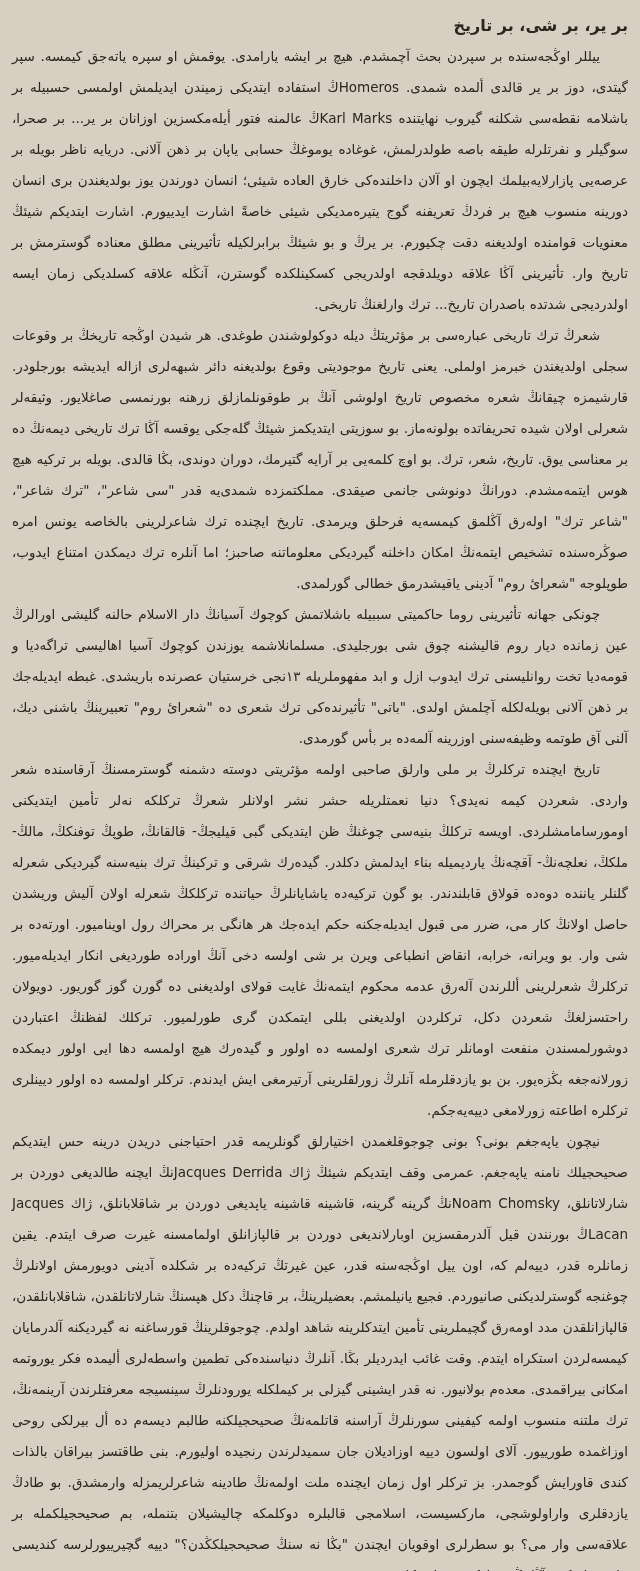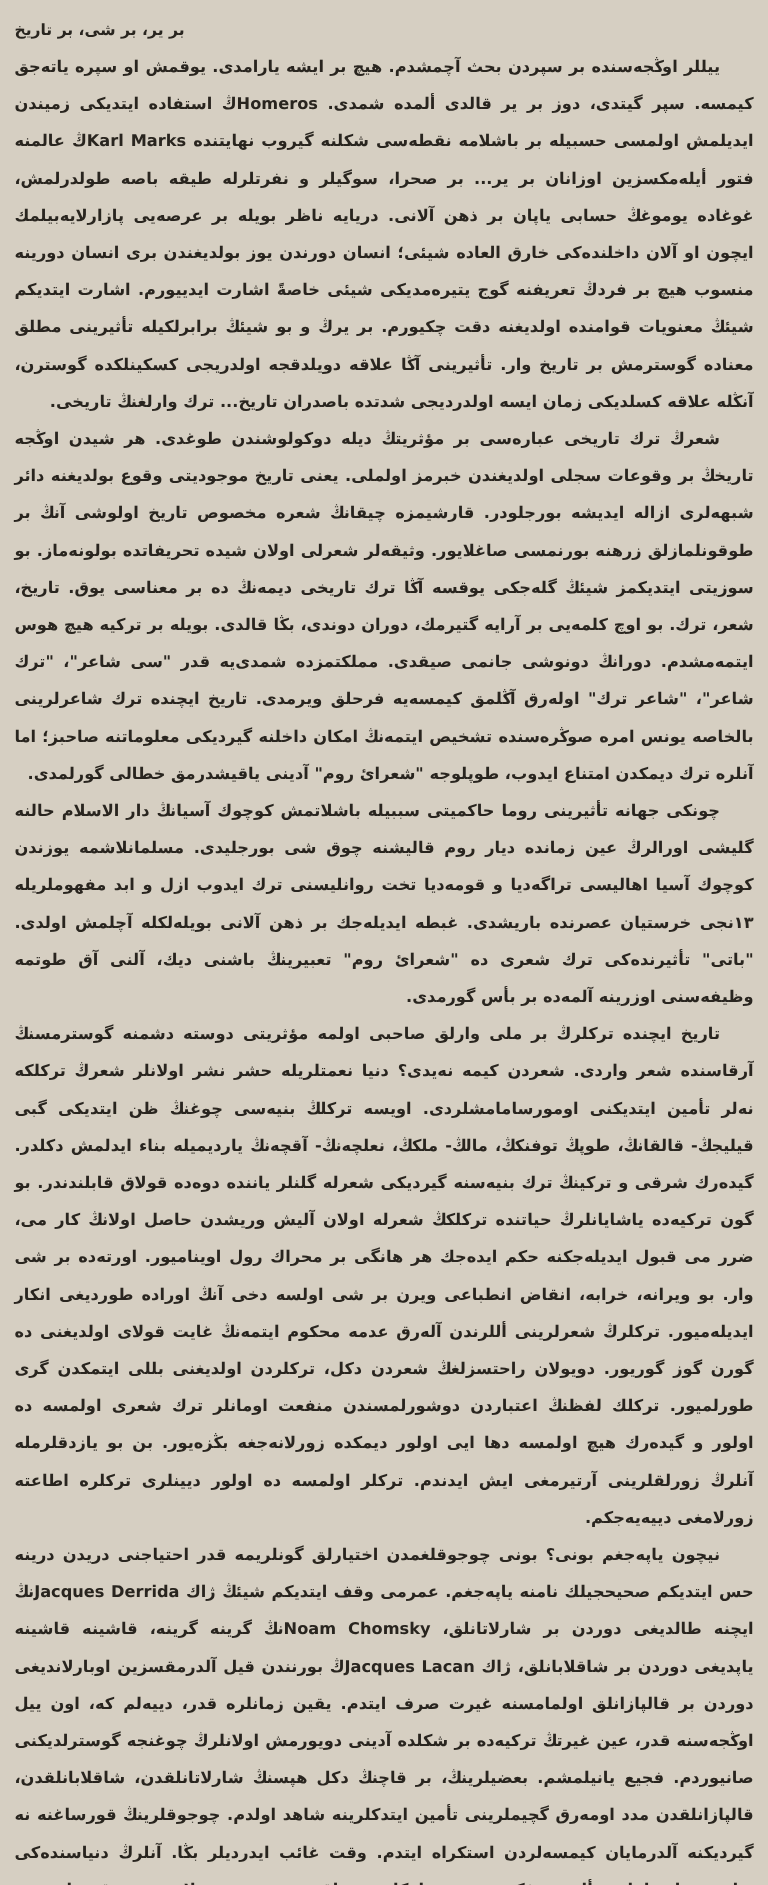--- a/index.html
+++ b/index.html
@@ -14,30 +14,29 @@
     unicode-bidi: embed;
     font-family: "DejaVu Sans", sans-serif;
     font-size: 13.5px;
     line-height: 31px;
     color: #29251f;
     text-align: justify;
     text-justify: inter-word;
   }
   .doc-title {
     font-weight: bold;
-    font-size: 13px;
+    font-size: 16px;
     line-height: 31px;
     margin: 0;
-    text-align: left;
+    text-align: right;
     text-indent: 0;
   }
   p.body-par {
     margin: 0;
     text-indent: 28px; 
-    font-weight: bold;
   }
 </style>
 </head>
 <body>
 
 <div class="page">
 
   <h1 class="doc-title">بر یر، بر شی، بر تاریخ</h1>
 
   <p class="body-par">ییللر اوڭجه‌سنده بر سپردن بحث آچمشدم. هیچ بر ایشه یارامدی. یوقمش او سپره یاته‌جق کیمسه. سپر گیتدی، دوز بر یر قالدی ألمده شمدی. Homerosڭ استفاده ایتدیکی زمیندن ایدیلمش اولمسی حسبیله بر باشلامه نقطه‌سی شکلنه گیروب نهایتنده Karl Marksڭ عالمنه فتور أیله‌مکسزین اوزانان بر یر... بر صحرا، سوگیلر و نفرتلرله طیقه باصه طولدرلمش، غوغاده یوموغڭ حسابی یاپان بر ذهن آلانی. دریایه ناظر بویله بر عرصه‌یی پازارلایه‌بیلمك ایچون او آلان داخلنده‌کی خارق العاده شیئی؛ انسان دورندن یوز بولدیغندن بری انسان دورینه منسوب هیچ بر فردڭ تعریفنه گوج یتیره‌مدیکی شیئی خاصةً اشارت ایدییورم. اشارت ایتدیکم شیئڭ معنویات قوامنده اولدیغنه دقت چکیورم. بر یرڭ و بو شیئڭ برابرلکیله تأثیرینی مطلق معناده گوسترمش بر تاریخ وار. تأثیرینی آڭا علاقه دویلدقجه اولدریجی کسکینلکده گوسترن، آنڭله علاقه کسلدیکی زمان ایسه اولدردیجی شدتده باصدران تاریخ... ترك وارلغنڭ تاریخی.</p>

